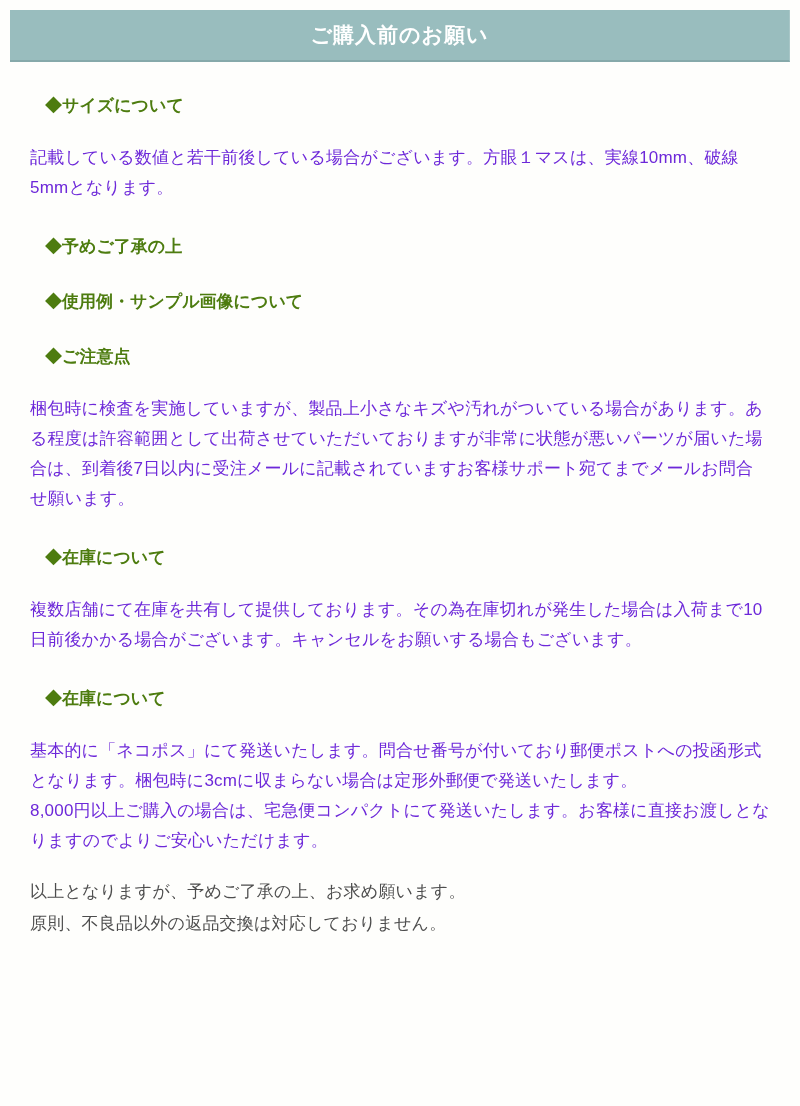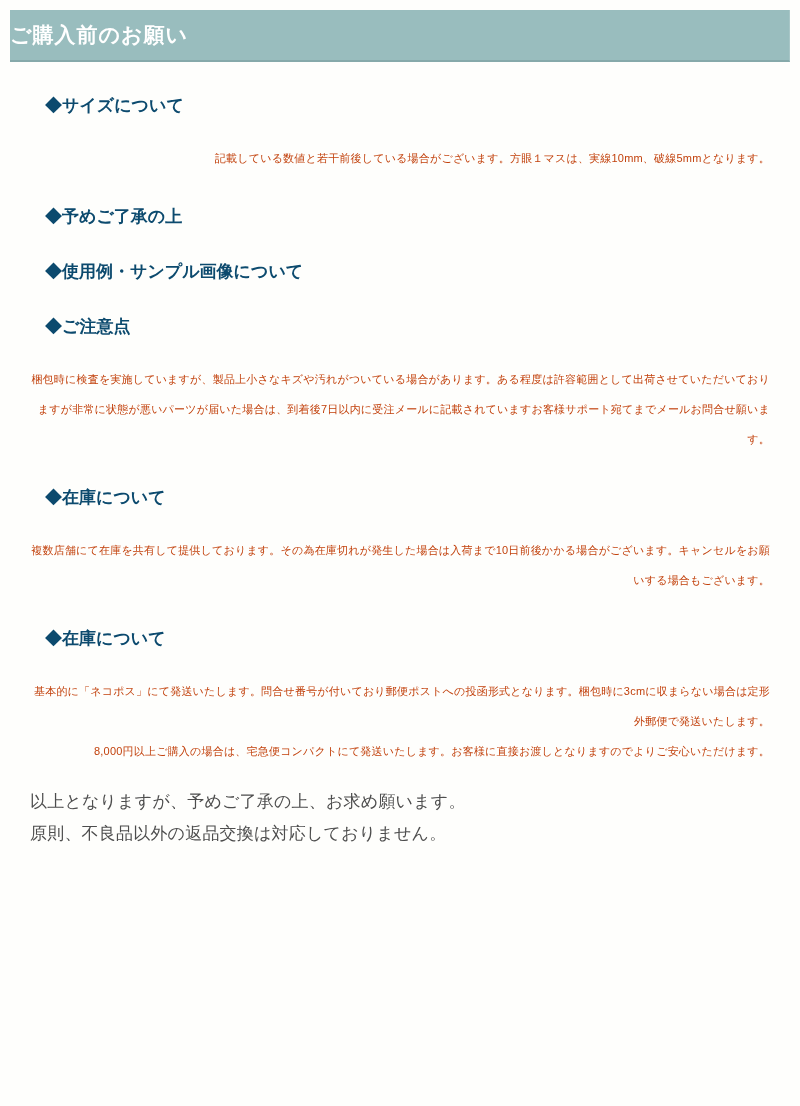--- a/index.html
+++ b/index.html
@@ -20,47 +20,46 @@
     box-sizing: border-box;
     padding: 10px 10px 0 10px;
   }
   .title-bar {
     background: #99bdbe;
     border-bottom: 2px solid #86a9aa;
     border-right: 1px solid #a8c6c7;
     height: 50px;
     display: flex;
     align-items: center;
-    justify-content: flex-start;
+    justify-content: center;
   }
   .title-bar .title-text {
     color: #ffffff;
     font-size: 21px;
     font-weight: bold;
     letter-spacing: 1px;
   }
   .content {
     padding: 0 10px;
   }
   .section-heading {
     margin: 33px 0 0 0;
     padding-left: 25px;
     font-size: 17px;
     font-weight: bold;
-    color: #0c4a6e;
+    color: #4d7c0f;
     line-height: 22px;
   }
   .section-body {
     margin: 26px 10px 0 10px;
-    font-size: 11px;
-    color: #c2410c;
+    font-size: 17px;
+    color: #6d28d9;
     line-height: 30px;
     white-space: pre-line;
     letter-spacing: 0.2px;
-    text-align: right;
   }
   .closing {
     margin: 20px 10px 0 10px;
     font-size: 17px;
     color: #4d4d4d;
     line-height: 32px;
     white-space: pre-line;
     letter-spacing: 0.2px;
   }
 </style>

